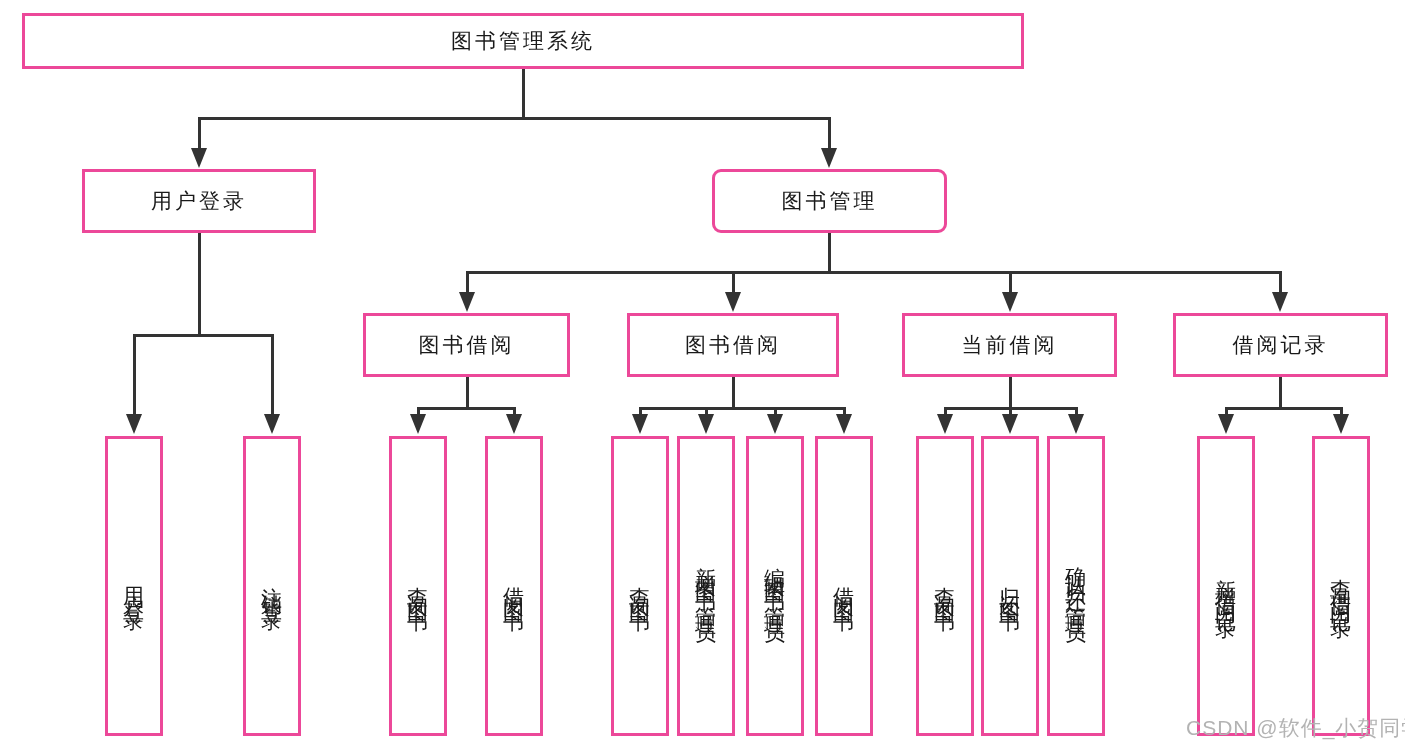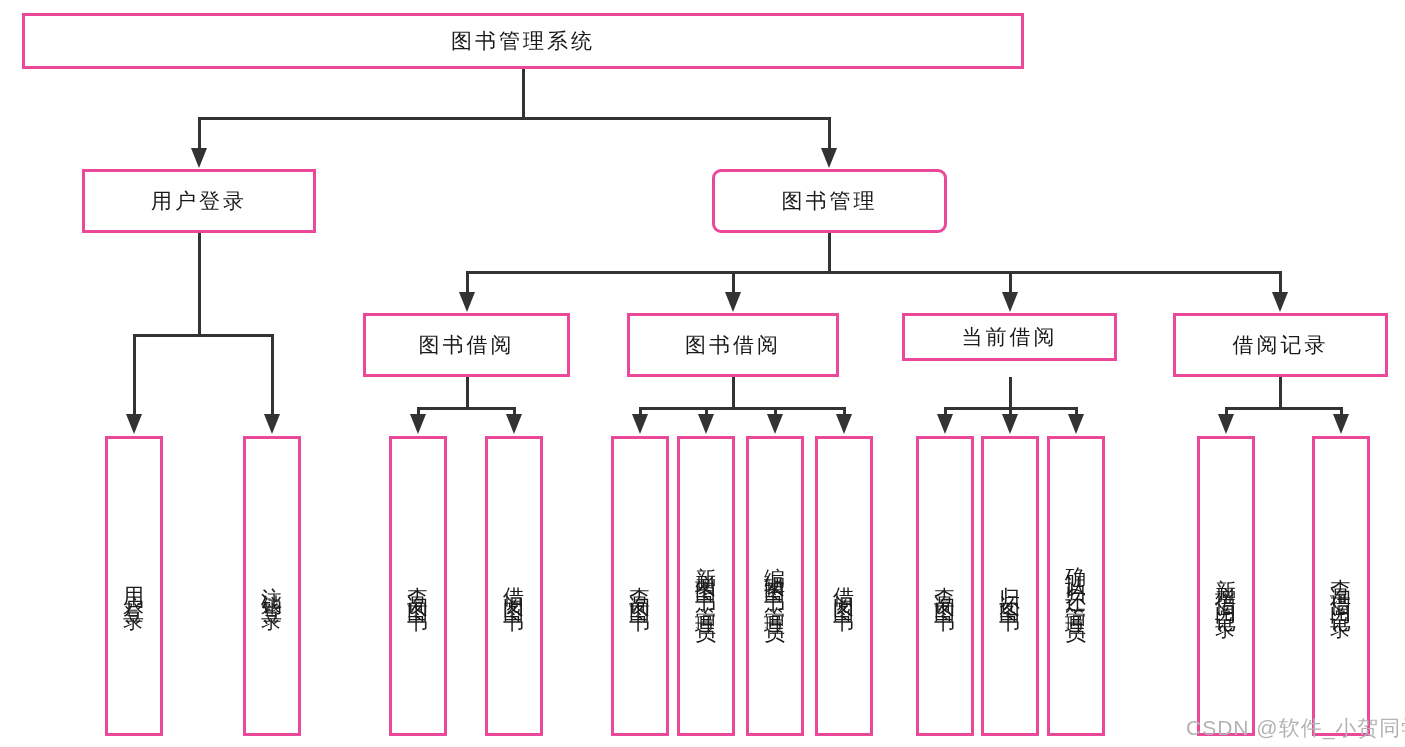--- a/index.html
+++ b/index.html
@@ -92,21 +92,21 @@
   <div class="vl" style="left:1340px;top:407px;height:10px;"></div>
   <div class="ah" style="left:1333px;top:414px;"></div>
 
   <div class="box" style="left:22px;top:13px;width:1002px;height:56px;">图书管理系统</div>
 
   <div class="box" style="left:82px;top:169px;width:234px;height:64px;">用户登录</div>
   <div class="box" style="left:712px;top:169px;width:235px;height:64px;border-radius:9px;">图书管理</div>
 
   <div class="box" style="left:363px;top:313px;width:207px;height:64px;">图书借阅</div>
   <div class="box" style="left:627px;top:313px;width:212px;height:64px;">图书借阅</div>
-  <div class="box" style="left:902px;top:313px;width:215px;height:48px;">当前借阅</div>
+  <div class="box" style="left:902px;top:313px;width:215px;height:64px;">当前借阅</div>
   <div class="box" style="left:1173px;top:313px;width:215px;height:64px;">借阅记录</div>
 
   <div class="box vbox" style="left:105px;top:436px;width:58px;height:300px;">用户登录</div>
   <div class="box vbox" style="left:243px;top:436px;width:58px;height:300px;">注销登录</div>
 
   <div class="box vbox" style="left:389px;top:436px;width:58px;height:300px;">查询图书</div>
   <div class="box vbox" style="left:485px;top:436px;width:58px;height:300px;">借阅图书</div>
 
   <div class="box vbox" style="left:611px;top:436px;width:58px;height:300px;">查询图书</div>
   <div class="box vbox" style="left:677px;top:436px;width:58px;height:300px;">新增图书（管理员）</div>

